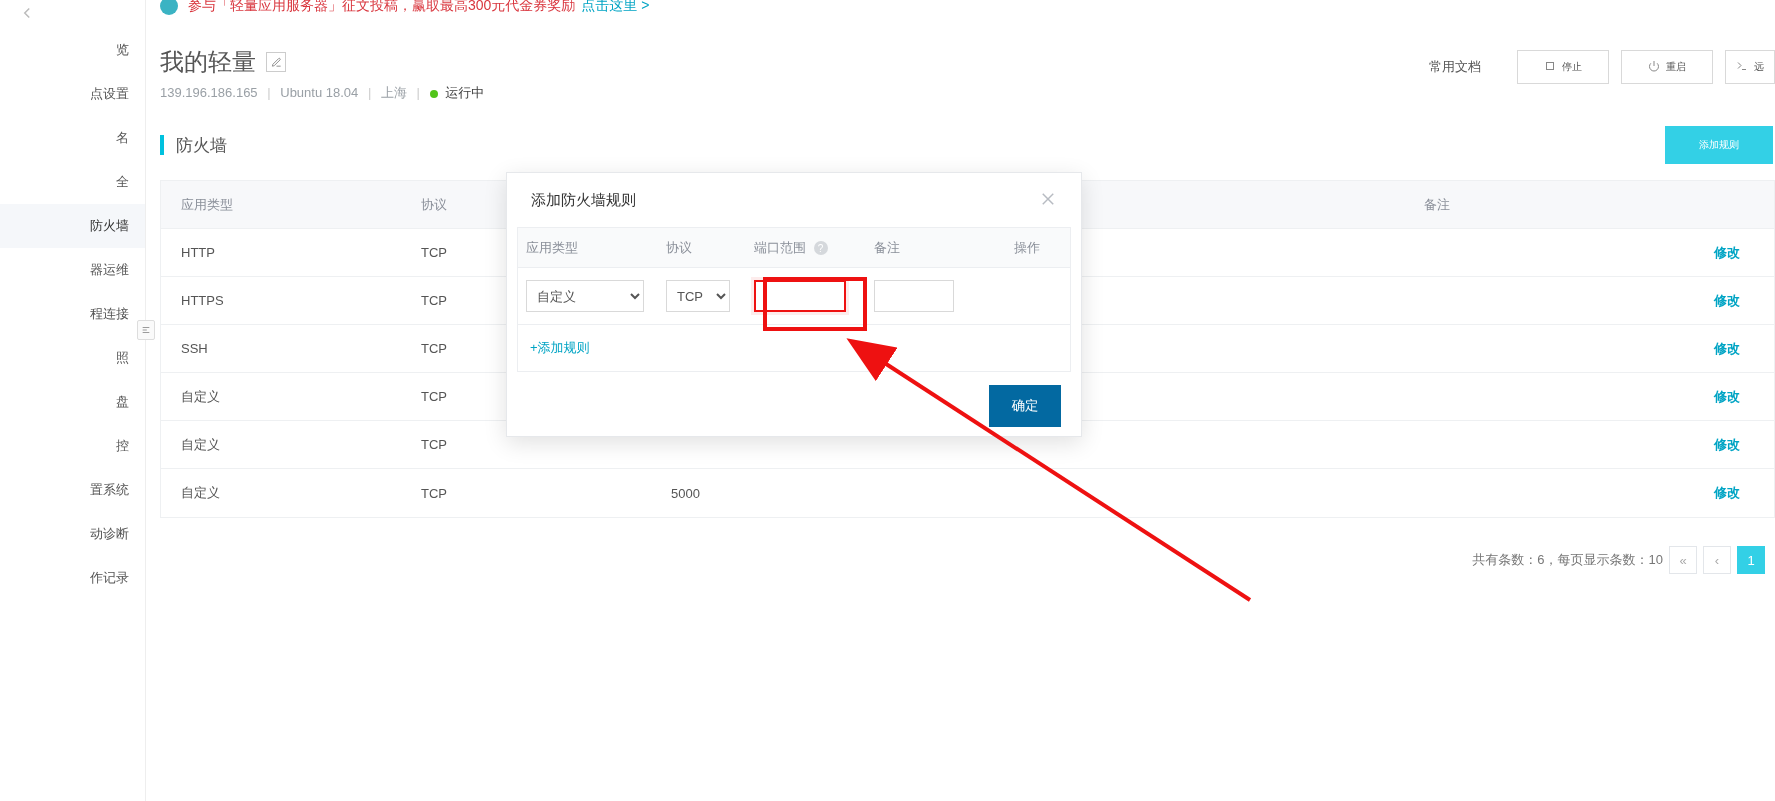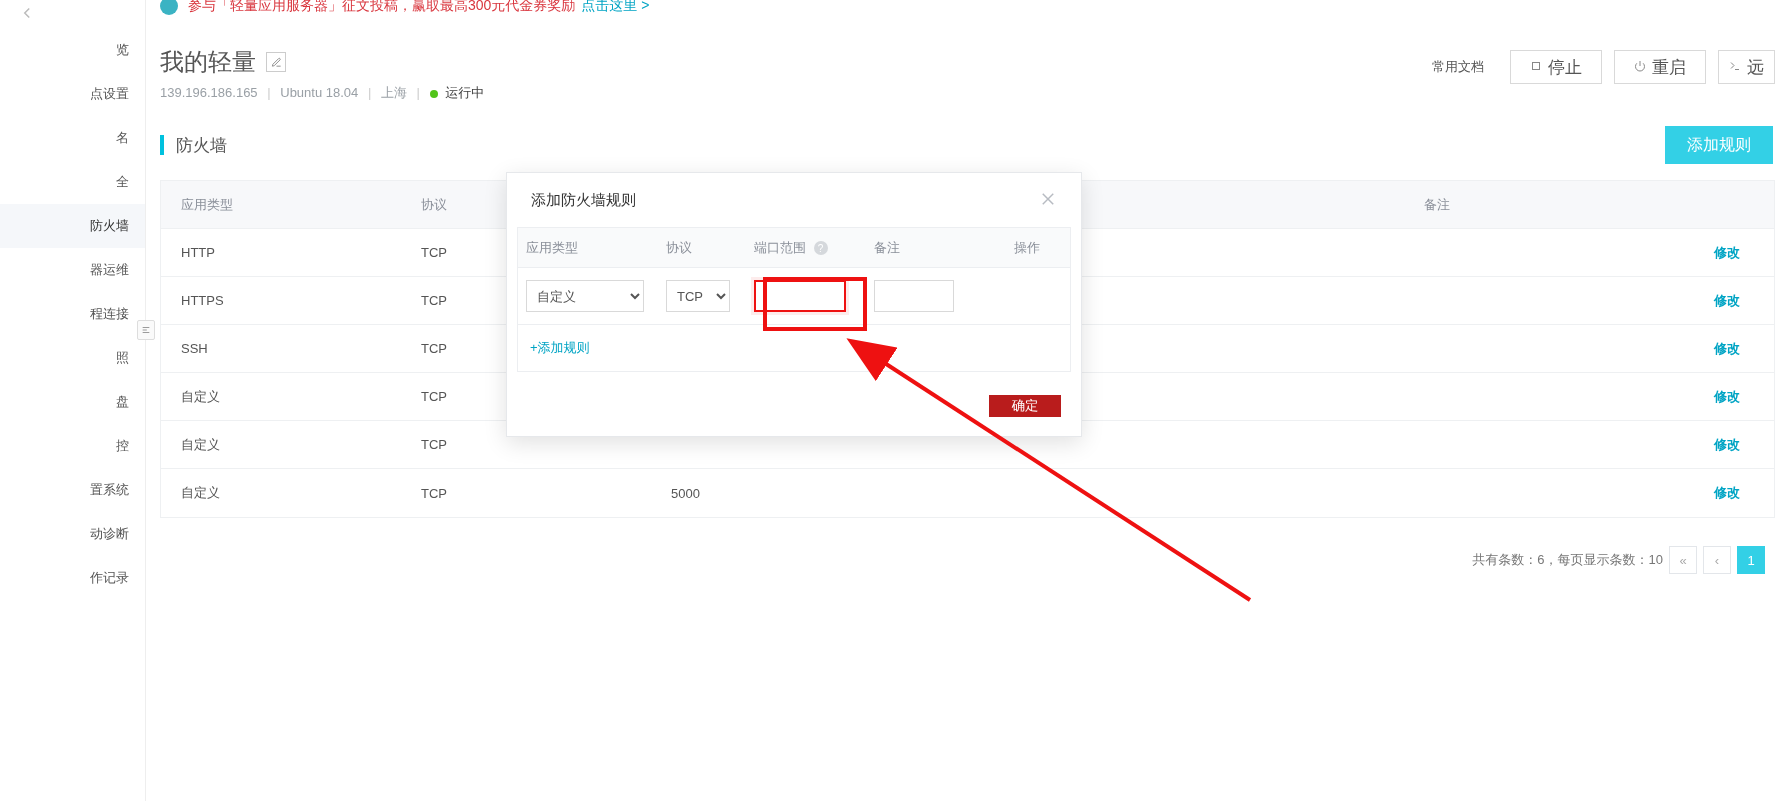--- a/index.html
+++ b/index.html
@@ -114,32 +114,32 @@
     vertical-align: middle;
   }
   .status-text { color: #404040; }
 
   .header-actions {
     display: flex;
     gap: 12px;
     align-items: center;
     margin-top: 4px;
   }
-  .txtlink { color: #555; font-size: 13px; cursor: pointer; margin-right: 14px;}
+  .txtlink { color: #555; font-size: 13px; cursor: pointer; margin-right: 24px;}
   .btn {
     height: 34px;
     min-width: 92px;
     padding: 0 18px;
     border: 1px solid #d9d9d9;
     background: #fff;
     color: #555;
     display: inline-flex;
     align-items: center; justify-content: center;
     gap: 6px;
-    font-size: 17px;
+    font-size: 10px;
     cursor: pointer;
   }
   .btn .ic { font-size: 13px; color: #888; }
 
   
   .section {
     position: absolute;
     left: 160px; right: 0; top: 126px;
   }
   .section-head {
@@ -158,22 +158,22 @@
     display: inline-block;
     width: 4px; height: 20px;
     background: #00c1de;
     margin-right: 12px;
   }
   .btn-primary {
     height: 38px;
     background: #33d0e6;
     color: #fff;
     border: none;
-    padding: 0 22px;
-    font-size: 16px;
+    padding: 0 34px;
+    font-size: 10px;
     cursor: pointer;
   }
 
   
   .table {
     margin-top: 16px;
     width: 100%;
     border: 1px solid #eef0f2;
   }
   .thead, .tr {
@@ -297,22 +297,22 @@
     cursor: pointer;
   }
   .modal-foot {
     height: 60px;
     display: flex;
     align-items: center;
     justify-content: flex-end;
     padding-right: 20px;
   }
   .btn-confirm {
-    width: 72px; height: 22px;
-    background: #b91c1c;
+    width: 72px; height: 42px;
+    background: #0369a1;
     color: #fff;
     border: none;
     cursor: not-allowed;
   }
 
   .help-q {
     display: inline-flex;
     width: 14px; height: 14px; border-radius: 50%;
     background: #d5d8dc;
     color: #fff;

